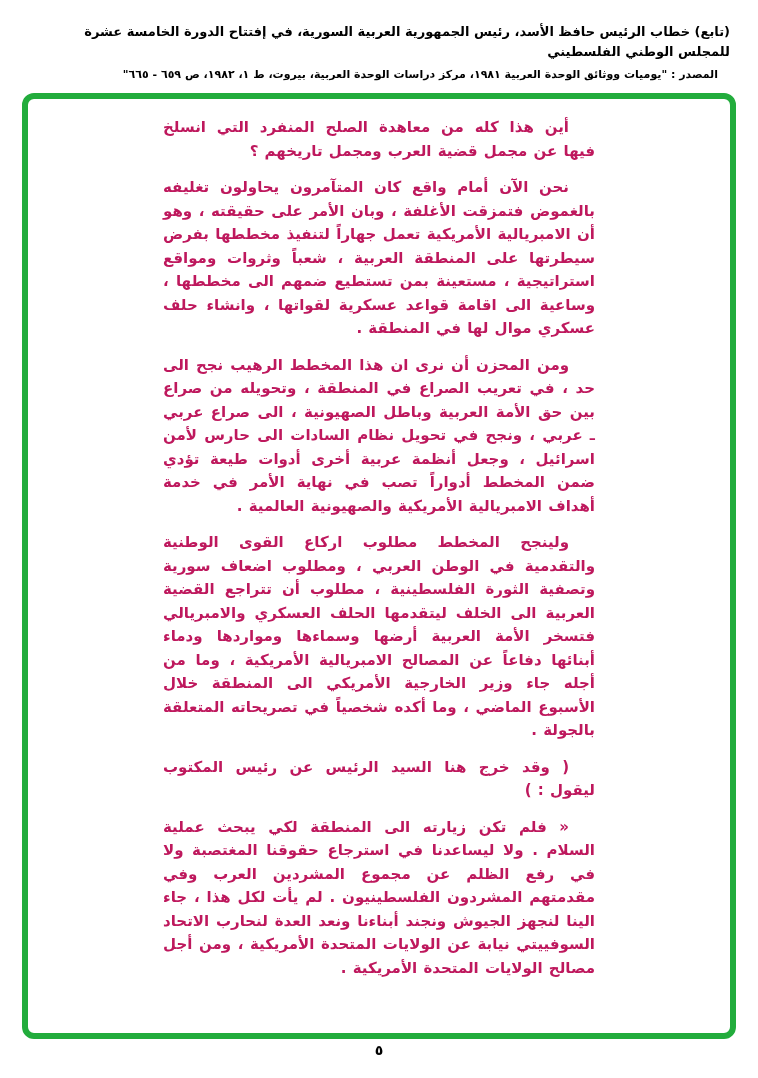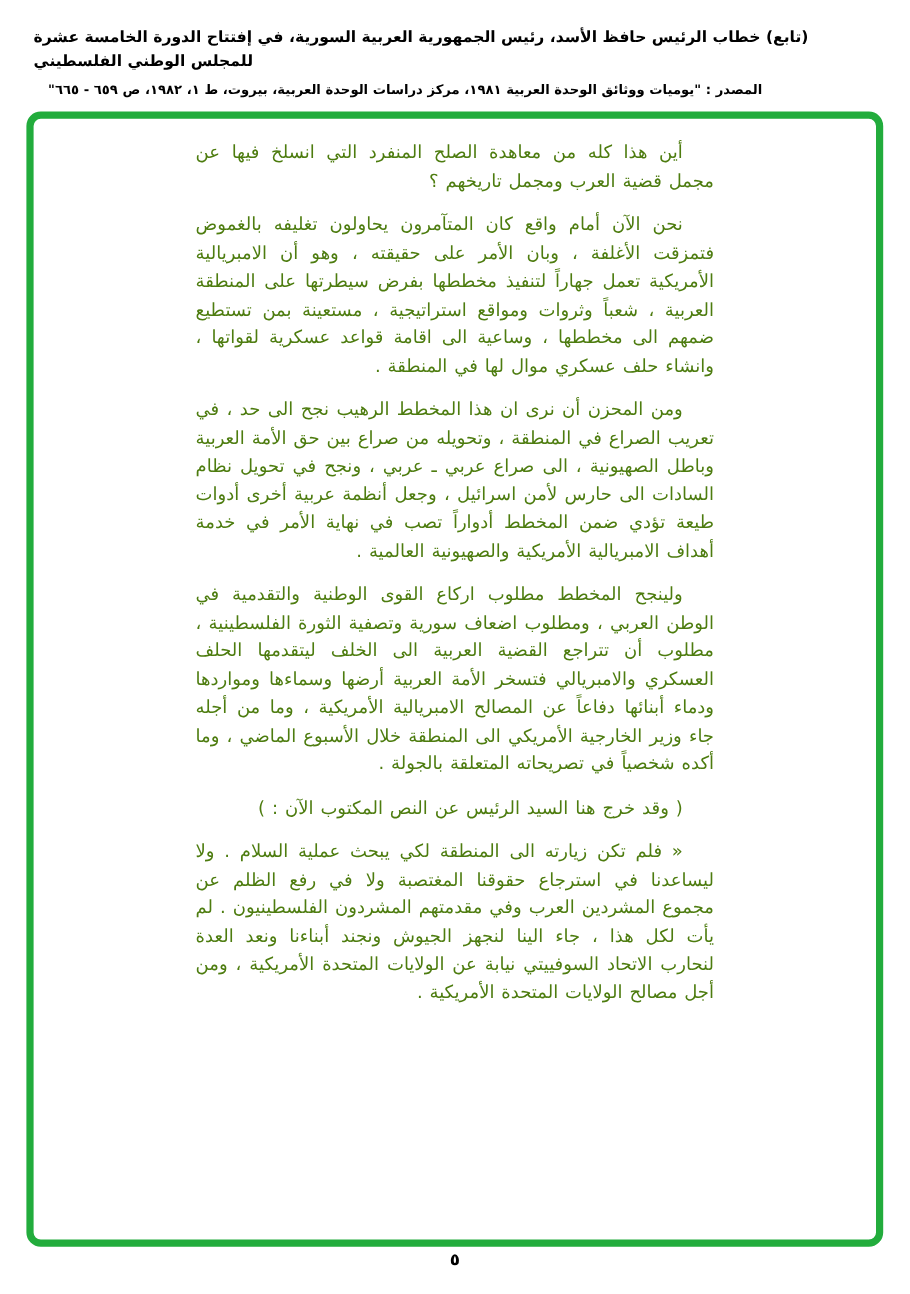--- a/index.html
+++ b/index.html
@@ -10,21 +10,21 @@
   }
   .page {
     position: relative;
     width: 758px;
     height: 1078px;
     background: #ffffff;
     overflow: hidden;
   }
   .doc-header {
     direction: rtl;
-    text-align: left;
+    text-align: right;
     font-weight: bold;
     color: #000000;
     padding-top: 22px;
   }
   .doc-title {
     font-size: 13px;
     line-height: 1.55;
     padding: 0 28px;
     letter-spacing: 0;
   }
@@ -43,21 +43,22 @@
     overflow: hidden;
     background: #ffffff;
   }
   .body-text {
     direction: rtl;
     width: 432px;
     margin: 17px auto 0 auto;
     text-align: justify;
     font-size: 15px;
     line-height: 23.5px;
-    color: #4d7c0f;
+    color: #be185d;
+    font-weight: bold;
   }
   .body-text p {
     margin: 0 0 13px 0;
     text-indent: 26px;
     word-spacing: 1px;
   }
   .page-number {
     text-align: center;
     font-weight: bold;
     font-size: 14px;
@@ -74,20 +75,20 @@
     <div class="doc-title">(تابع) خطاب الرئيس حافظ الأسد، رئيس الجمهورية العربية السورية، في إفتتاح الدورة الخامسة عشرة للمجلس الوطني الفلسطيني</div>
     <div class="doc-source">المصدر :  "يوميات ووثائق الوحدة العربية ١٩٨١، مركز دراسات الوحدة العربية، بيروت، ط ١، ١٩٨٢، ص ٦٥٩ - ٦٦٥"</div>
   </div>
 
   <div class="green-frame">
     <div class="body-text">
         <p>أين هذا كله من معاهدة الصلح المنفرد التي انسلخ فيها عن مجمل قضية العرب ومجمل تاريخهم ؟</p>
         <p>نحن الآن أمام واقع كان المتآمرون يحاولون تغليفه بالغموض فتمزقت الأغلفة ، وبان الأمر على حقيقته ، وهو أن الامبريالية الأمريكية تعمل جهاراً لتنفيذ مخططها بفرض سيطرتها على المنطقة العربية ، شعباً وثروات ومواقع استراتيجية ، مستعينة بمن تستطيع ضمهم الى مخططها ، وساعية الى اقامة قواعد عسكرية لقواتها ، وانشاء حلف عسكري موال لها في المنطقة .</p>
         <p>ومن المحزن أن نرى ان هذا المخطط الرهيب نجح الى حد ، في تعريب الصراع في المنطقة ، وتحويله من صراع بين حق الأمة العربية وباطل الصهيونية ، الى صراع عربي ـ عربي ، ونجح في تحويل نظام السادات الى حارس لأمن اسرائيل ، وجعل أنظمة عربية أخرى أدوات طيعة تؤدي ضمن المخطط أدواراً تصب في نهاية الأمر في خدمة أهداف الامبريالية الأمريكية والصهيونية العالمية .</p>
         <p>ولينجح المخطط مطلوب اركاع القوى الوطنية والتقدمية في الوطن العربي ، ومطلوب اضعاف سورية وتصفية الثورة الفلسطينية ، مطلوب أن تتراجع القضية العربية الى الخلف ليتقدمها الحلف العسكري والامبريالي فتسخر الأمة العربية أرضها وسماءها ومواردها ودماء أبنائها دفاعاً عن المصالح الامبريالية الأمريكية ، وما من أجله جاء وزير الخارجية الأمريكي الى المنطقة خلال الأسبوع الماضي ، وما أكده شخصياً في تصريحاته المتعلقة بالجولة .</p>
-        <p>( وقد خرج هنا السيد الرئيس عن النص المكتوب الآن : )</p>
+        <p>( وقد خرج هنا السيد الرئيس عن رئيس المكتوب ليقول : )</p>
         <p>« فلم تكن زيارته الى المنطقة لكي يبحث عملية السلام . ولا ليساعدنا في استرجاع حقوقنا المغتصبة ولا في رفع الظلم عن مجموع المشردين العرب وفي مقدمتهم المشردون الفلسطينيون . لم يأت لكل هذا ، جاء الينا لنجهز الجيوش ونجند أبناءنا ونعد العدة لنحارب الاتحاد السوفييتي نيابة عن الولايات المتحدة الأمريكية ، ومن أجل مصالح الولايات المتحدة الأمريكية .</p>
       </div>
   </div>
 
   <div class="page-number">٥</div>
 
 </div>
 
 </body></html>

